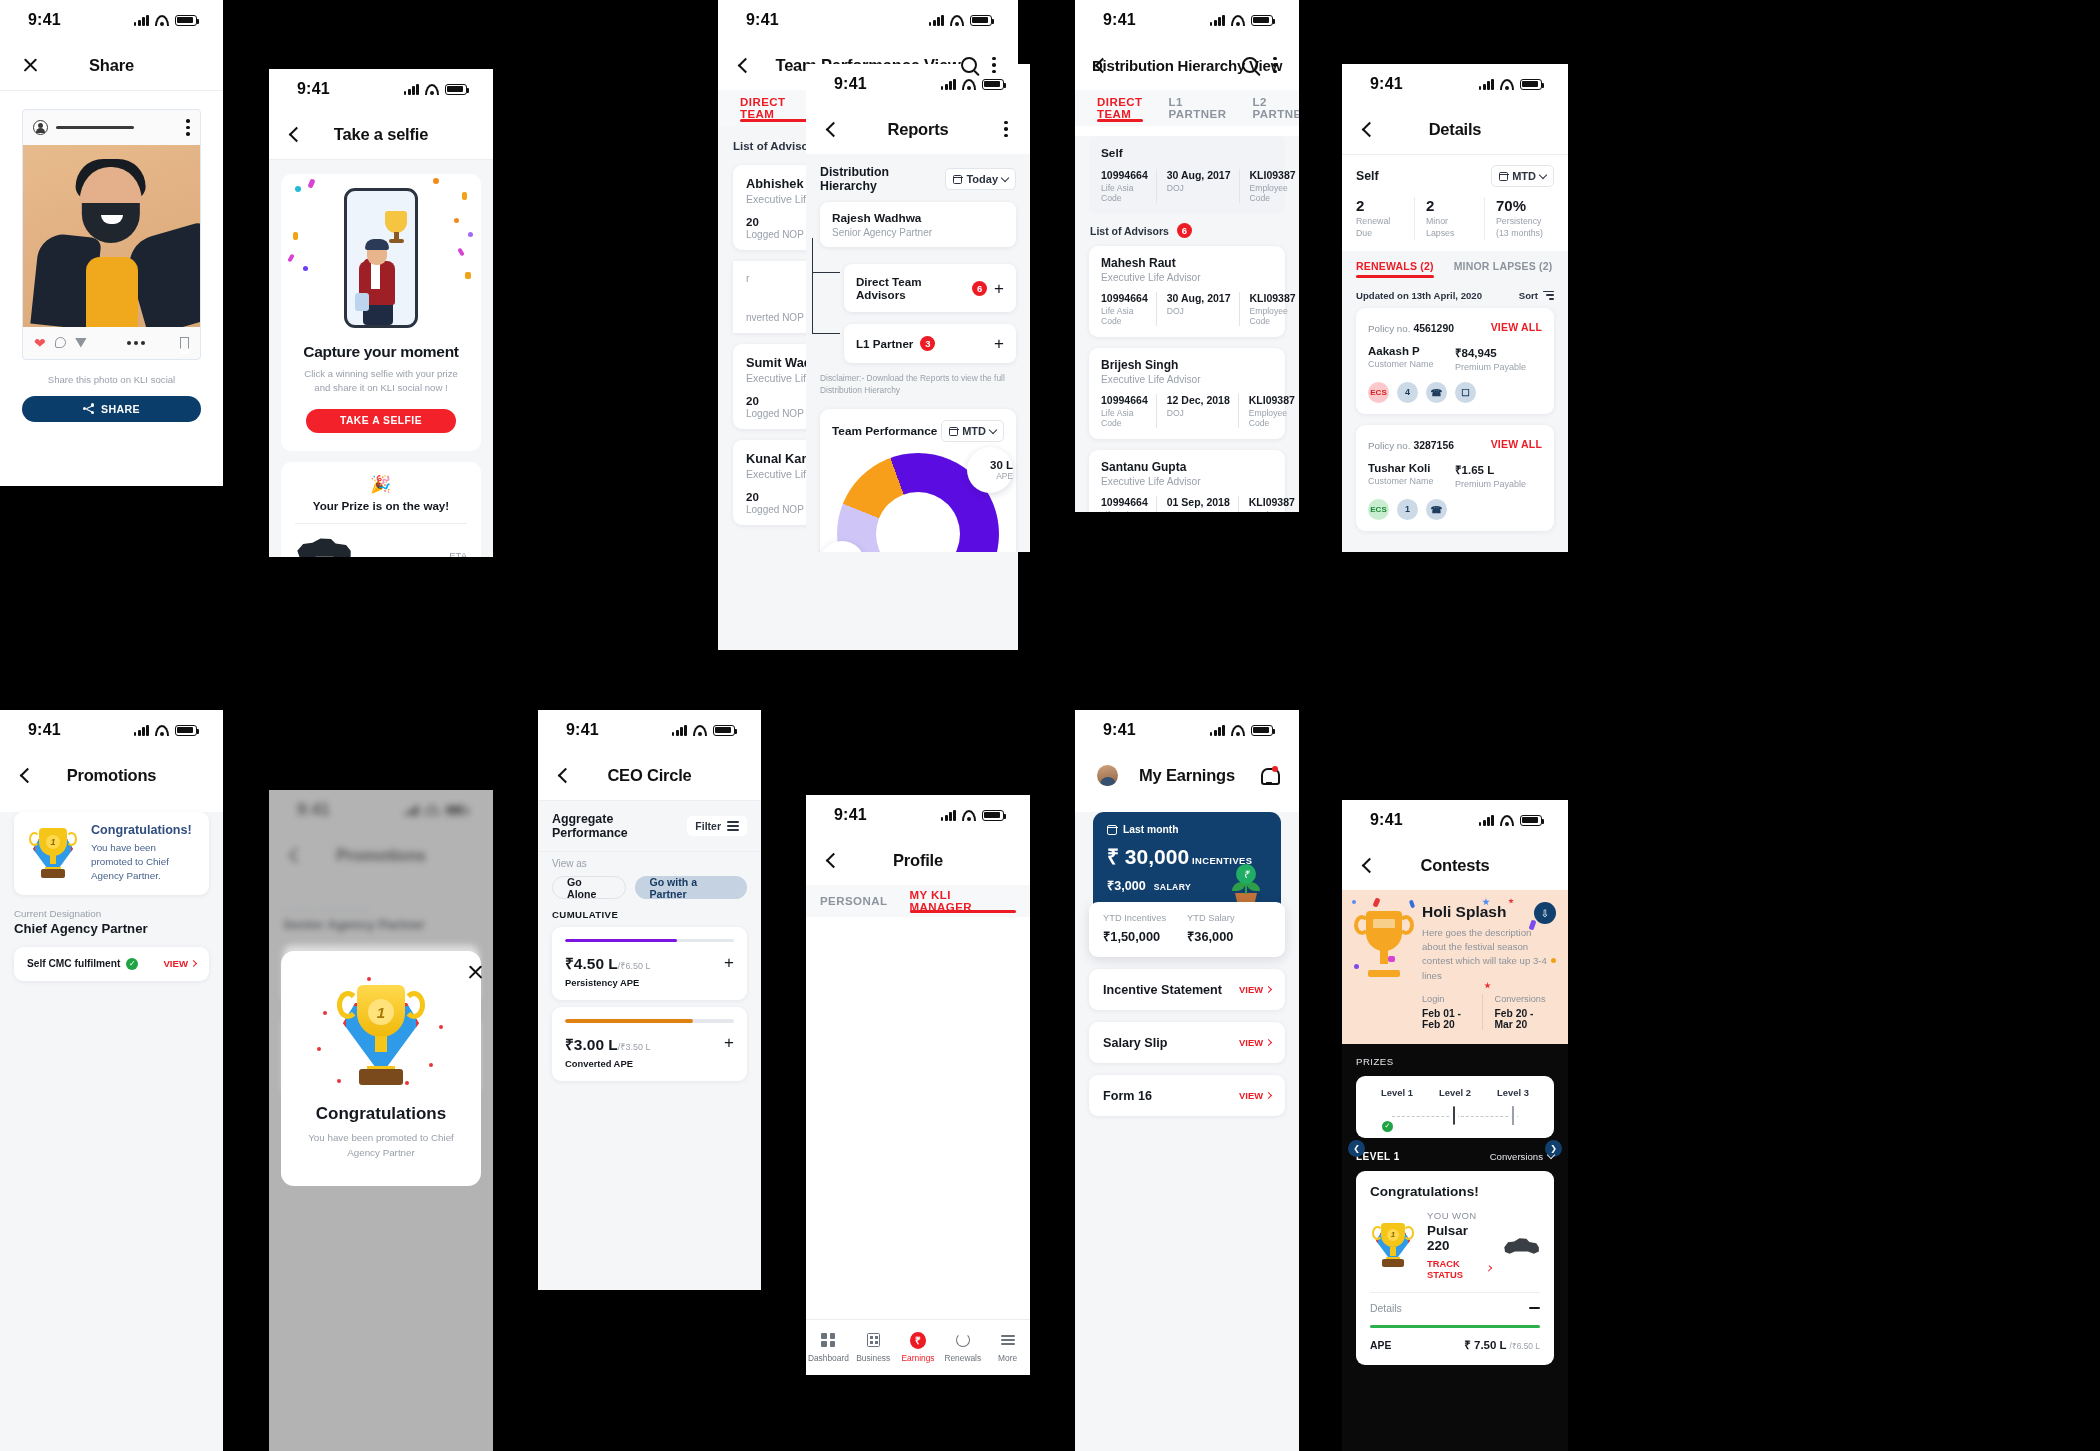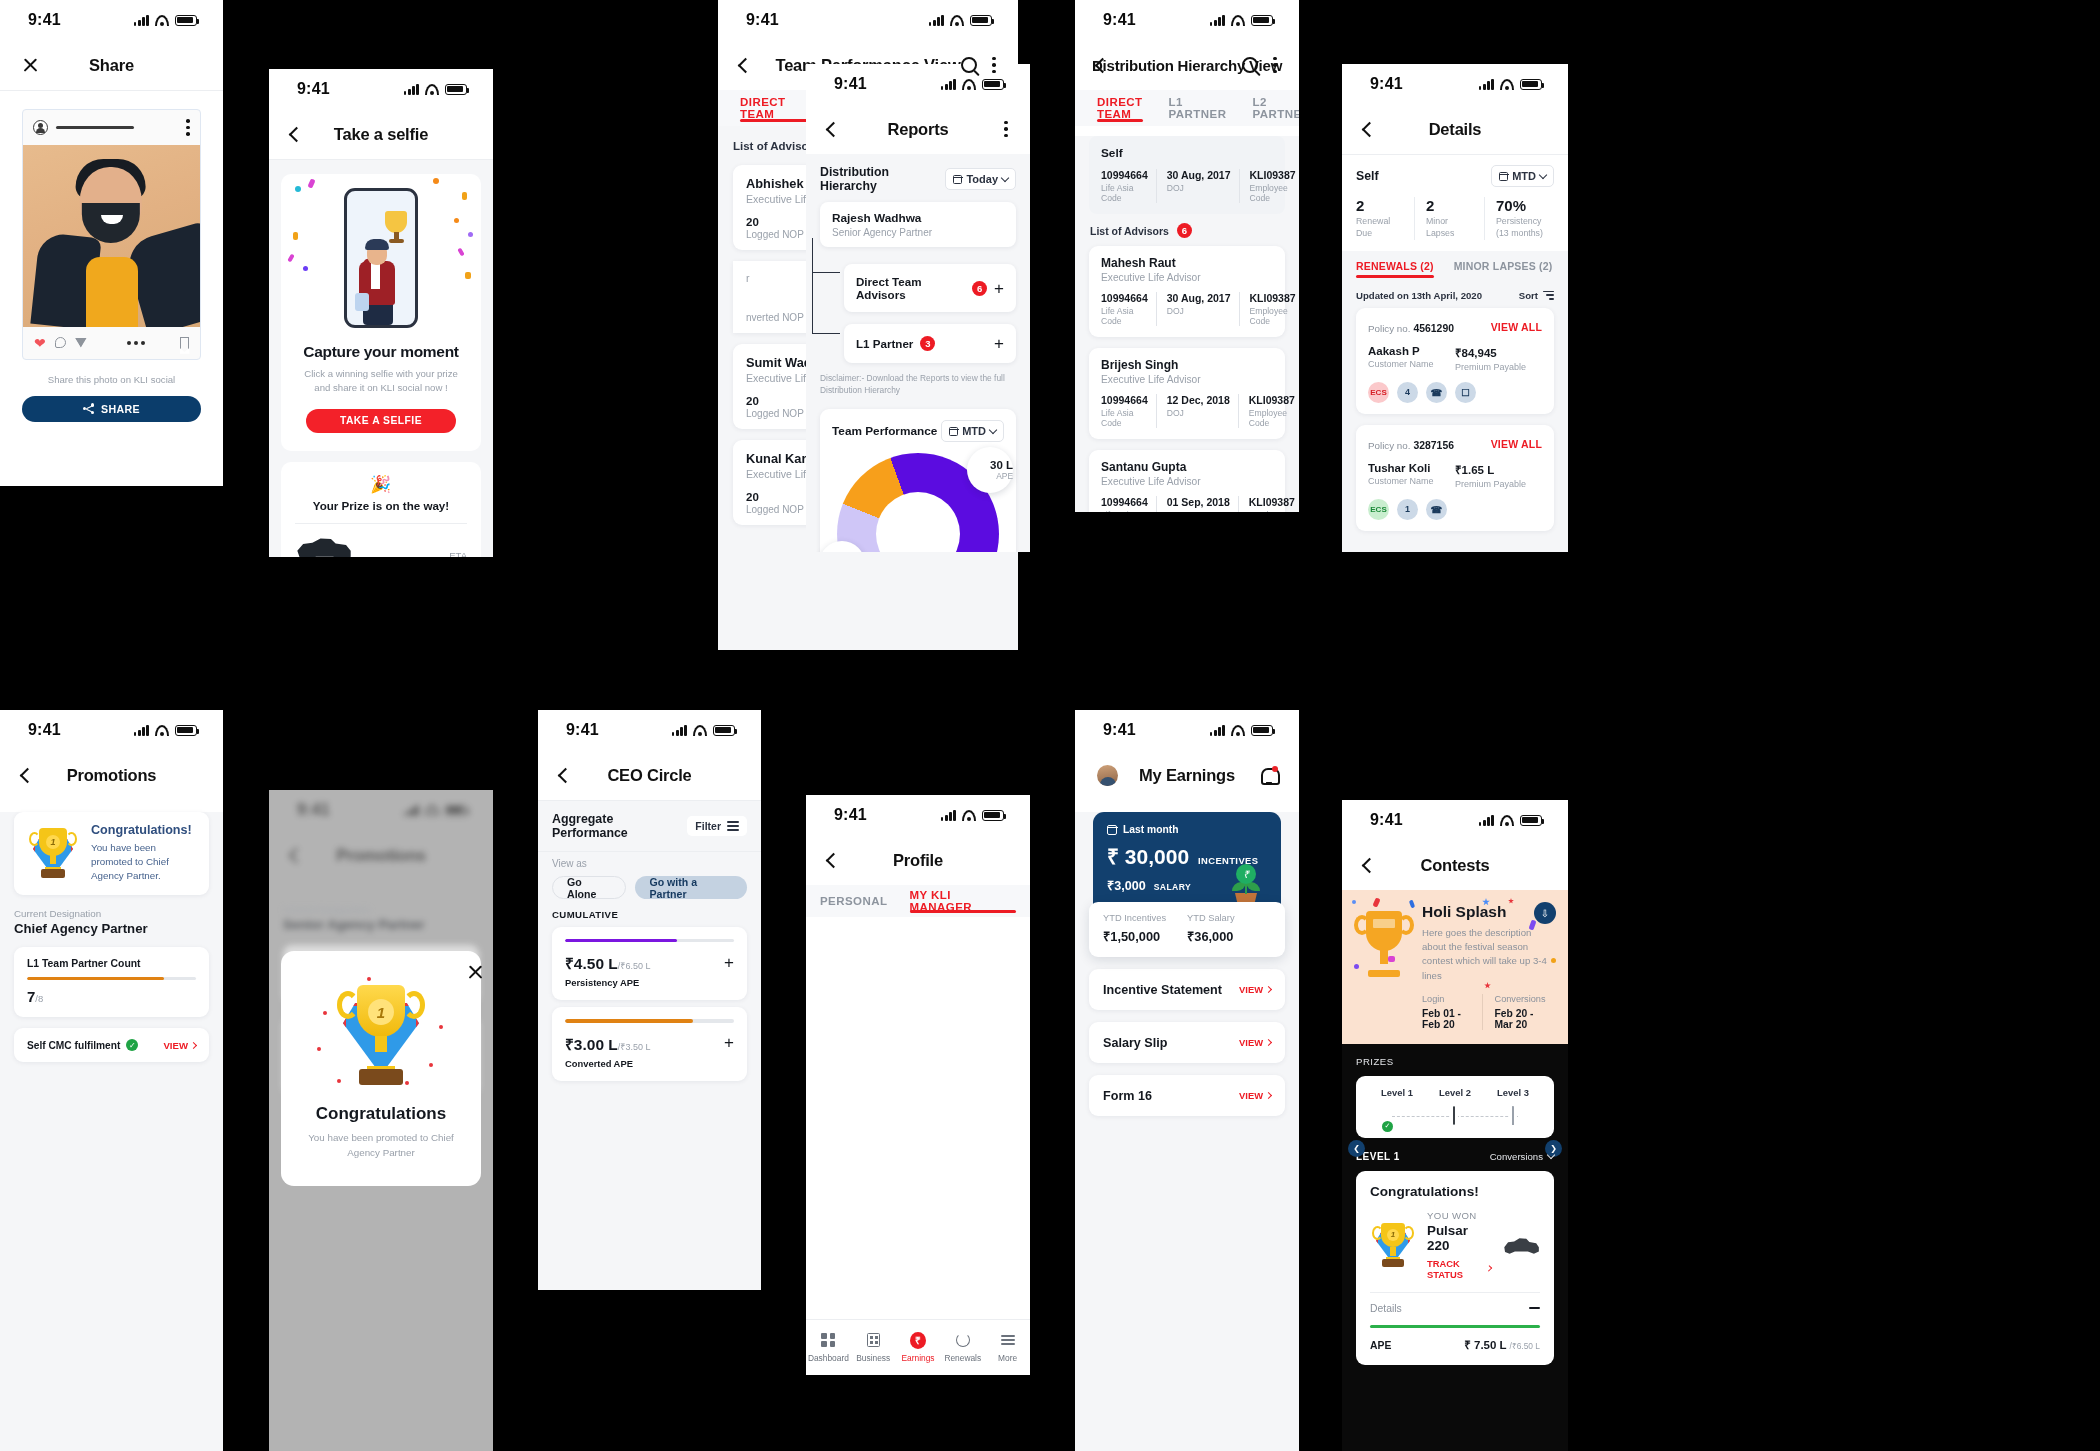--- a/index.html
+++ b/index.html
@@ -301,21 +301,21 @@
   .more-ico i{display:block;width:14px;height:1.7px;background:#6b727c;border-radius:1px}
 
   
   #s-earn { left:1075px; top:710px; width:224px; height:741px;}
   .av-sm { width:21px;height:21px;border-radius:50%;background:linear-gradient(170deg,#cfa27a,#8a6144);position:relative;overflow:hidden;}
   .av-sm:after{content:"";position:absolute;left:50%;bottom:0;transform:translateX(-50%);width:16px;height:9px;border-radius:9px 9px 0 0;background:#36516f;}
   .earn-card { margin:12px 18px 0; background:#12406e; border-radius:11px; padding:12px 14px 34px; position:relative; overflow:hidden;}
   .ec-last { display:flex; align-items:center; gap:6px; color:#fff; font-size:10.3px; font-weight:700;}
   .cal-w { width:10px;height:10px;border:1.5px solid #fff;border-radius:2px;position:relative;}
   .cal-w:before{content:"";position:absolute;left:-1.5px;right:-1.5px;top:1.4px;height:1.5px;background:#fff;}
-  .ec-big { color:#fff; font-size:21px; font-weight:800; margin-top:7px; display:flex; align-items:baseline; gap:9px;}
+  .ec-big { color:#fff; font-size:21px; font-weight:800; margin-top:7px; display:flex; align-items:baseline; gap:3px;}
   .ec-big s { text-decoration:none; font-size:9.4px; font-weight:700; letter-spacing:.4px;}
   .ec-sm { color:#fff; font-size:12.6px; font-weight:700; margin-top:7px; display:flex; align-items:baseline; gap:8px;}
   .ec-sm s { text-decoration:none; font-size:8.6px; font-weight:700; letter-spacing:.4px;}
   .plant { position:absolute; right:18px; top:52px; width:34px;height:44px;}
   .pl-pot{position:absolute;bottom:0;left:6px;width:22px;height:15px;background:#c1743a;clip-path:polygon(0 0,100% 0,84% 100%,16% 100%);}
   .pl-stem{position:absolute;bottom:14px;left:16px;width:2.4px;height:14px;background:#2e9e4a;}
   .pl-lf{position:absolute;bottom:17px;left:3px;width:14px;height:9px;background:#2e9e4a;border-radius:9px 0 9px 0;}
   .pl-rf{position:absolute;bottom:17px;right:3px;width:14px;height:9px;background:#2e9e4a;border-radius:0 9px 0 9px;}
   .pl-coin{position:absolute;top:0;left:7px;width:20px;height:20px;border-radius:50%;background:#1fae63;color:#fff;font-size:10px;display:flex;align-items:center;justify-content:center;}
   .ytd-card { margin:-26px 14px 0; background:#fff; border-radius:9px; padding:11px 14px 12px; display:flex; box-shadow:0 3px 12px rgba(18,30,56,.13); position:relative; z-index:3;}
@@ -1006,27 +1006,20 @@
             <i class="tr-plate"></i>
             <i class="tr-base"></i>
         </span>
         <span>
           <span class="pb-h" style="display:block">Congratulations!</span>
           <span class="pb-p" style="display:block">You have been promoted to Chief Agency Partner.</span>
         </span>
       </div>
       <div class="cd-lbl">Current Designation</div>
       <div class="cd-val">Chief Agency Partner</div>
-      <div class="prog-card">
-        <div class="prog-t">L1 Team Partner Count</div>
-        <div class="bar">
-            <i style="width:81%;background:#e08213"></i>
-          </div>
-        <div class="prog-n"><span>7</span><s>/8</s></div>
-      </div>
       <div class="cmc-card">
         <span class="cmc-t">Self CMC fulfilment</span>
         <span class="tick">✓</span>
         <span class="cmc-view">
           <span>VIEW</span>
           <span class="rchev"></span>
         </span>
       </div>
     </div>
   </div>

